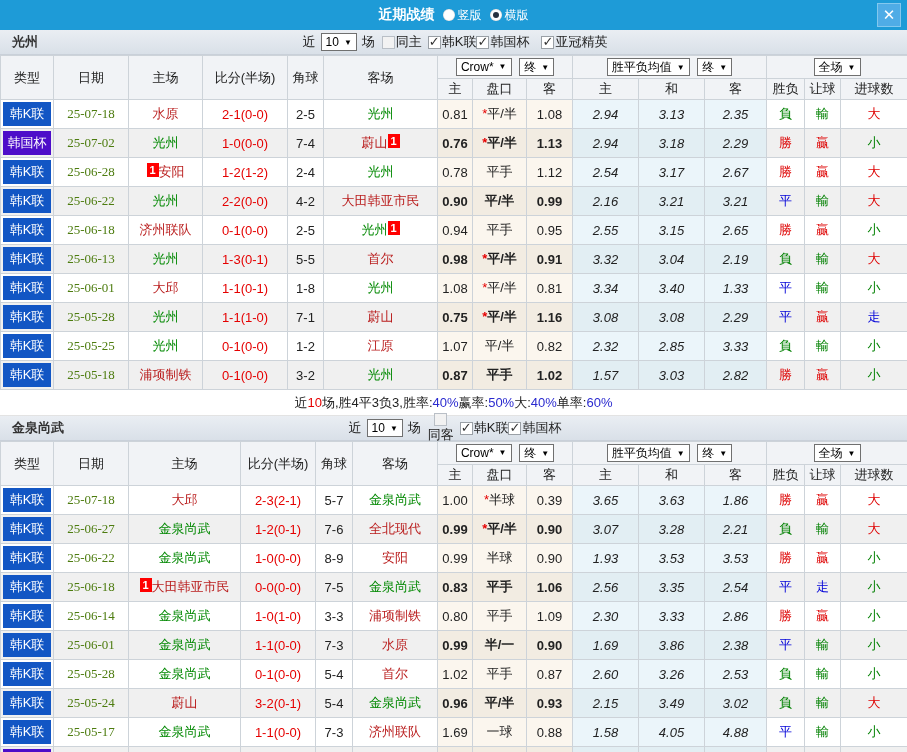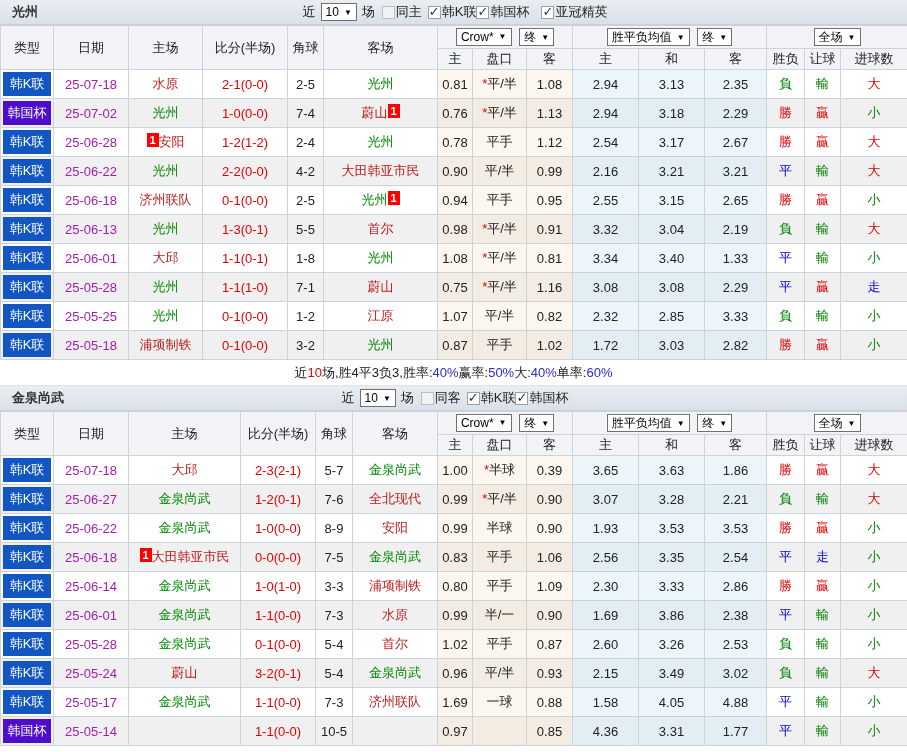--- a/index.html
+++ b/index.html
@@ -43,48 +43,60 @@
   
   table { border-collapse:collapse; table-layout:fixed; width:907px; font-size:13px; text-align:center; }
   th, td { border:1px solid #CDD3D9; overflow:hidden; white-space:nowrap; padding:0; }
   thead th { background:#F1F3F6; color:#222; font-weight:normal; }
   .hdr-top th { height:23px; }
   .hdr-sub th { height:21px; }
   tbody td { height:28px; color:#222; }
   tbody tr.even td { background:#F0F0F0; }
   tbody tr.odd  td { background:#FFFFFF; }
   td.c-cream { background:#FBF6EE !important; }
-  tr.even td.c-cream { background:#F2ECE2 !important; }
-  td.c-avg { background:#EBF5FA !important; }
+  tr.even td.c-cream { background:#F2ECE2 !important;font-weight:bold; }
+  td.c-avg { background:#EBF5FA !important;font-style:italic; }
   tr.even td.c-avg { background:#E2EEF3 !important; }
 
   .badge { display:block; margin:2px; height:24px; line-height:24px; color:#fff;
     background:var(--league_badge,#1256C4); font-size:13px; }
   .badge.purple { background:var(--cup_badge,#4D0DC9); }
-  .c-date { color:#a21caf; }
+  .c-date { color:#4d7c0f;font-family:Liberation Serif, serif; }
   .team-name { color:#b91c1c; }
   .team-name.green { color:var(--focus_team,#008800); }
   .card { display:inline-block; background:#FF0000; color:#fff; font-size:11px; font-weight:bold;
     width:12px; height:14px; line-height:14px; vertical-align:2px; }
   .c-score { color:var(--score,#E50000); }
   .star { color:var(--score,#E50000); }
   .res-r { color:var(--win,#DE0000); }
   .res-g { color:var(--loss,#008000); }
   .res-b { color:var(--draw,#0000D8); }
 
   
   .summary { height:26px; display:flex; align-items:center; justify-content:center;
     font-size:13px; background:#fff; border-bottom:1px solid #E3E3E3; }
   .sum-k { color:#222; } .sum-r { color:#E50000; } .sum-b { color:var(--percent,#2A2ACF); }
 </style>
 </head>
 <body>
 
 <div class="panel">
 
+  <div class="titlebar">
+    <span class="title-text">近期战绩</span>
+    <span class="radio-wrap">
+      <span class="radio"></span>
+      <span class="radio-label">竖版</span>
+    </span>
+    <span class="radio-wrap">
+      <span class="radio checked"></span>
+      <span class="radio-label">横版</span>
+    </span>
+    <span class="close-btn">✕</span>
+  </div>
 
   <div class="section-bar">
     <span class="team-title">光州</span>
     <span class="filters">
         <span class="flt-text">近</span>
         <span class="select">
           <span>10</span>
           <span class="arrow">▼</span>
         </span>
         <span class="flt-text">场</span>
@@ -349,21 +361,21 @@
             <span class="badge">韩K联</span>
           </td>
           <td class="c-date">25-05-18</td>
           <td class="c-team"><span><span class="team-name">浦项制铁</span></span></td>
           <td class="c-score">0-1(0-0)</td>
           <td class="c-corner">3-2</td>
           <td class="c-team"><span><span class="team-name green">光州</span></span></td>
           <td class="c-cream">0.87</td>
           <td class="c-cream">平手</td>
           <td class="c-cream">1.02</td>
-          <td class="c-avg">1.72</td>
+          <td class="c-avg">1.57</td>
           <td class="c-avg">3.03</td>
           <td class="c-avg">2.82</td>
           <td class="res-r">勝</td>
           <td class="res-r">贏</td>
           <td class="res-g">小</td>
         </tr>
       </tbody>
   </table>
 
   <div class="summary">
@@ -382,21 +394,21 @@
 
   <div class="section-bar">
     <span class="team-title">金泉尚武</span>
     <span class="filters">
         <span class="flt-text">近</span>
         <span class="select">
           <span>10</span>
           <span class="arrow">▼</span>
         </span>
         <span class="flt-text">场</span>
-        <span class="cb-wrap" style="margin-right: 6px;">
+        <span class="cb-wrap" style="margin-right: 6px; flex-direction: column;">
           <span class="cb unchecked"></span>
           <span>同客</span>
         </span>
         <span class="cb-wrap" style="margin-left: 0px;">
           <span class="cb checked"></span>
           <span>韩K联</span>
         </span>
         <span class="cb-wrap" style="margin-left: 0px;">
           <span class="cb checked"></span>
           <span>韩国杯</span>

